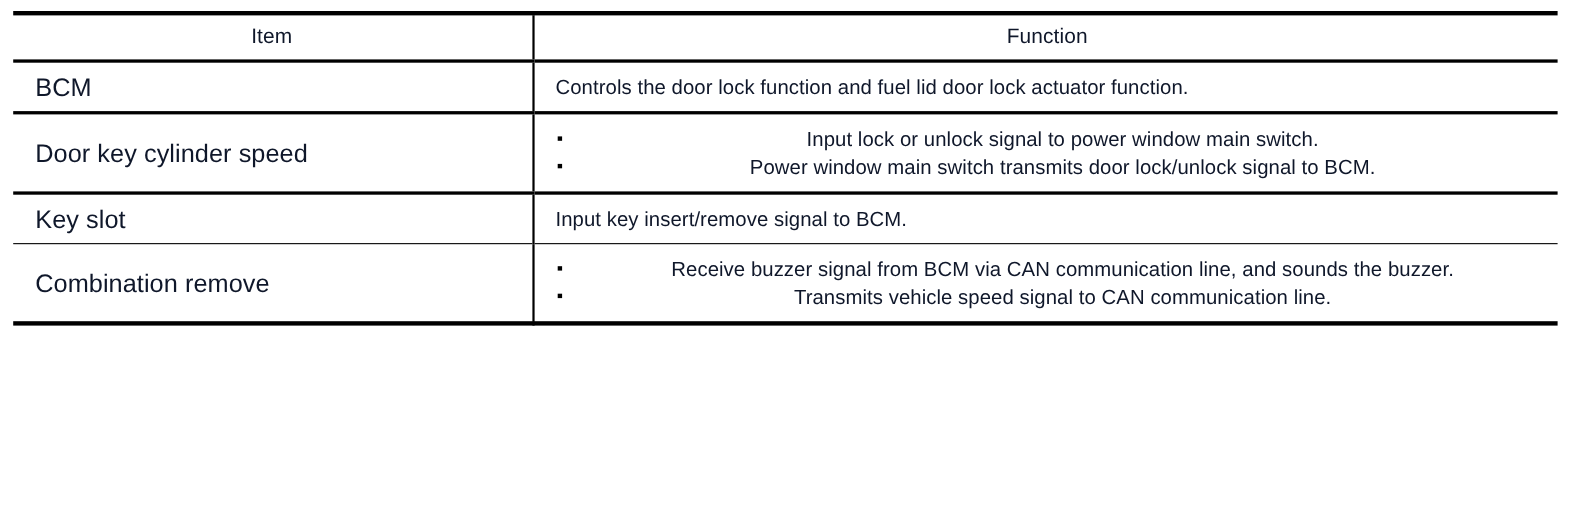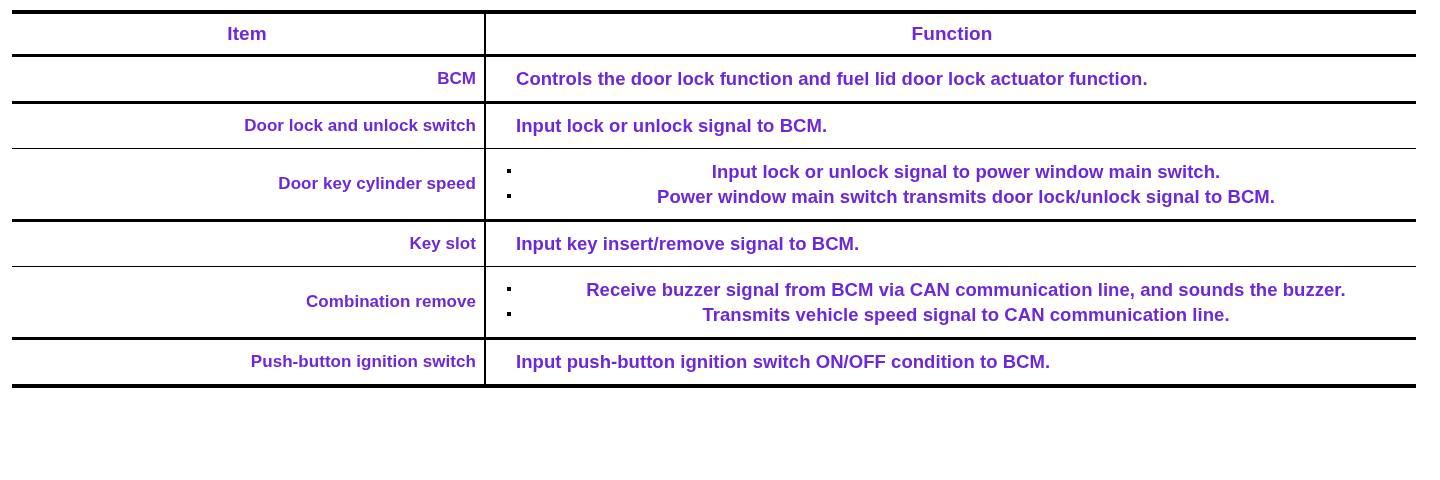--- a/index.html
+++ b/index.html
@@ -35,23 +35,23 @@
     border-bottom: 4px solid #000;
   }
 
   .fn-table col.col-item     { width: 473px; }
   .fn-table col.col-function { width: 931px; }
 
   .fn-table th,
   .fn-table td {
     padding: 0;
     vertical-align: middle;
-    font-weight: bold;
+    font-weight: normal;
     text-align: left;
-    color: #6d28d9;
+    color: #0f172a;
   }
 
   
   .cell-item {
     border-right: 2px solid #000;
   }
 
   
   tr.sep-thick > td,
   tr.sep-thick > th { border-bottom: 3px solid #000; }
@@ -65,29 +65,28 @@
     letter-spacing: 0.1px;
   }
   .head-row .cell-item   { padding-right: 2px; }
   .head-row .cell-function { padding-left: 2px; }
 
   
   .cell-item .cell-text {
     display: block;
     padding-left: 20px;
     padding-right: 8px;
-    font-size: 17px;
+    font-size: 23px;
     line-height: 22px;
     letter-spacing: 0.05px;
-    text-align: right;
   }
 
   .cell-function .cell-text {
     display: block;
-    padding-left: 30px;
+    padding-left: 19px;
     padding-right: 8px;
     font-size: 18.5px;
     line-height: 22px;
     letter-spacing: 0.05px;
   }
 
   
   tr.row-single td { height: 44px; }
   
   tr.row-double td { height: 70px; }
@@ -138,81 +137,65 @@
 
       <tr class="row-single sep-thick">
         <td class="cell-item">
           <span class="cell-text">BCM</span>
         </td>
         <td class="cell-function">
           <span class="cell-text">Controls the door lock function and fuel lid door lock actuator function.</span>
         </td>
       </tr>
 
+
+
+
+      <tr class="row-double sep-thick">
+        <td class="cell-item">
+          <span class="cell-text">Door key cylinder speed</span>
+        </td>
+        <td class="cell-function">
+          <ul class="bullets">
+            <li>
+              <span class="bullet-dot"></span>
+              <span>Input lock or unlock signal to power window main switch.</span>
+            </li>
+            <li>
+              <span class="bullet-dot"></span>
+              <span>Power window main switch transmits door lock/unlock signal to BCM.</span>
+            </li>
+          </ul>
+        </td>
+      </tr>
+
       <tr class="row-single sep-thin">
         <td class="cell-item">
-          <span class="cell-text">Door lock and unlock switch</span>
-        </td>
-        <td class="cell-function">
-          <span class="cell-text">Input lock or unlock signal to BCM.</span>
-        </td>
-      </tr>
-
-
+          <span class="cell-text">Key slot</span>
+        </td>
+        <td class="cell-function">
+          <span class="cell-text">Input key insert/remove signal to BCM.</span>
+        </td>
+      </tr>
 
       <tr class="row-double sep-thick">
         <td class="cell-item">
-          <span class="cell-text">Door key cylinder speed</span>
+          <span class="cell-text">Combination remove</span>
         </td>
         <td class="cell-function">
           <ul class="bullets">
             <li>
               <span class="bullet-dot"></span>
-              <span>Input lock or unlock signal to power window main switch.</span>
-            </li>
-            <li>
-              <span class="bullet-dot"></span>
-              <span>Power window main switch transmits door lock/unlock signal to BCM.</span>
+              <span>Receive buzzer signal from BCM via CAN communication line, and sounds the buzzer.</span>
+            </li>
+            <li>
+              <span class="bullet-dot"></span>
+              <span>Transmits vehicle speed signal to CAN communication line.</span>
             </li>
           </ul>
         </td>
       </tr>
 
-      <tr class="row-single sep-thin">
-        <td class="cell-item">
-          <span class="cell-text">Key slot</span>
-        </td>
-        <td class="cell-function">
-          <span class="cell-text">Input key insert/remove signal to BCM.</span>
-        </td>
-      </tr>
-
-      <tr class="row-double sep-thick">
-        <td class="cell-item">
-          <span class="cell-text">Combination remove</span>
-        </td>
-        <td class="cell-function">
-          <ul class="bullets">
-            <li>
-              <span class="bullet-dot"></span>
-              <span>Receive buzzer signal from BCM via CAN communication line, and sounds the buzzer.</span>
-            </li>
-            <li>
-              <span class="bullet-dot"></span>
-              <span>Transmits vehicle speed signal to CAN communication line.</span>
-            </li>
-          </ul>
-        </td>
-      </tr>
-
-      <tr class="row-single">
-        <td class="cell-item">
-          <span class="cell-text">Push-button ignition switch</span>
-        </td>
-        <td class="cell-function">
-          <span class="cell-text">Input push-button ignition switch ON/OFF condition to BCM.</span>
-        </td>
-      </tr>
 
     </tbody>
   </table>
 
 </div>
 
 </body></html>

